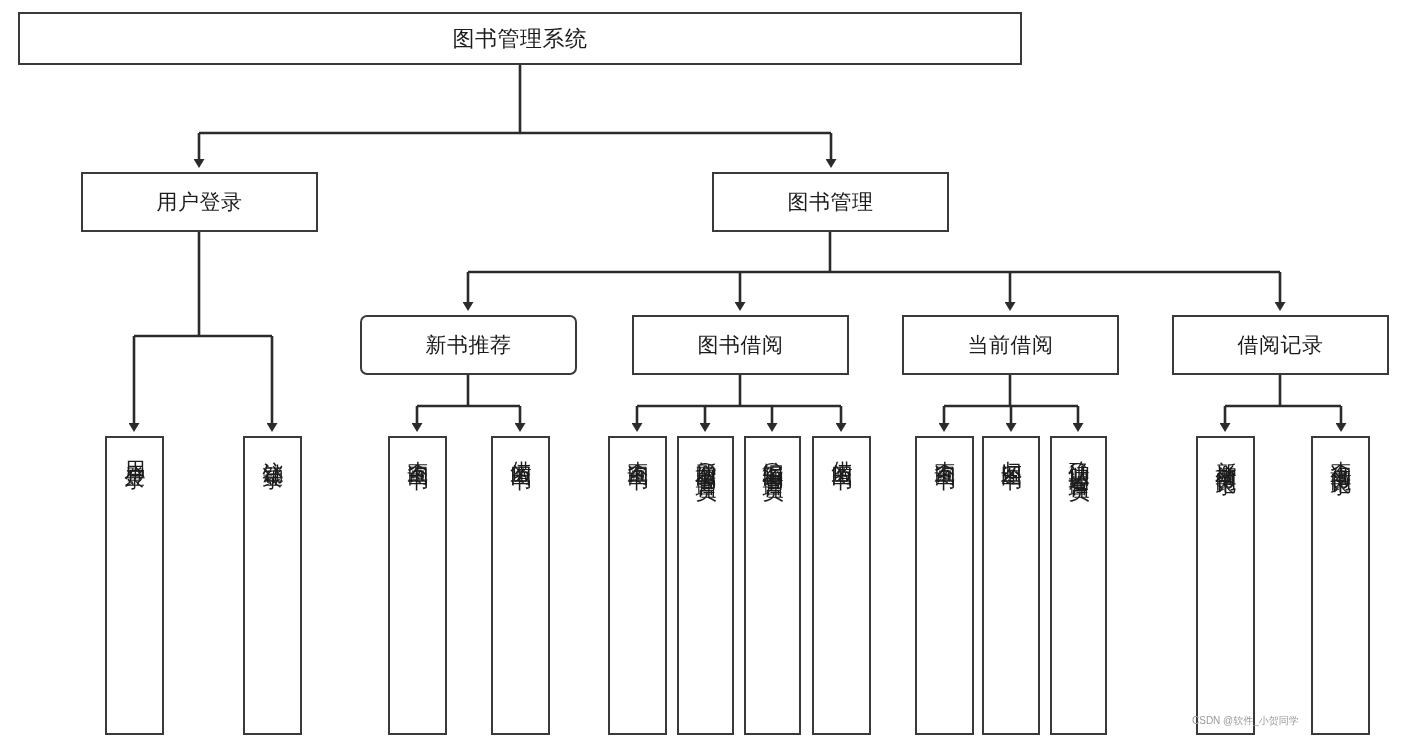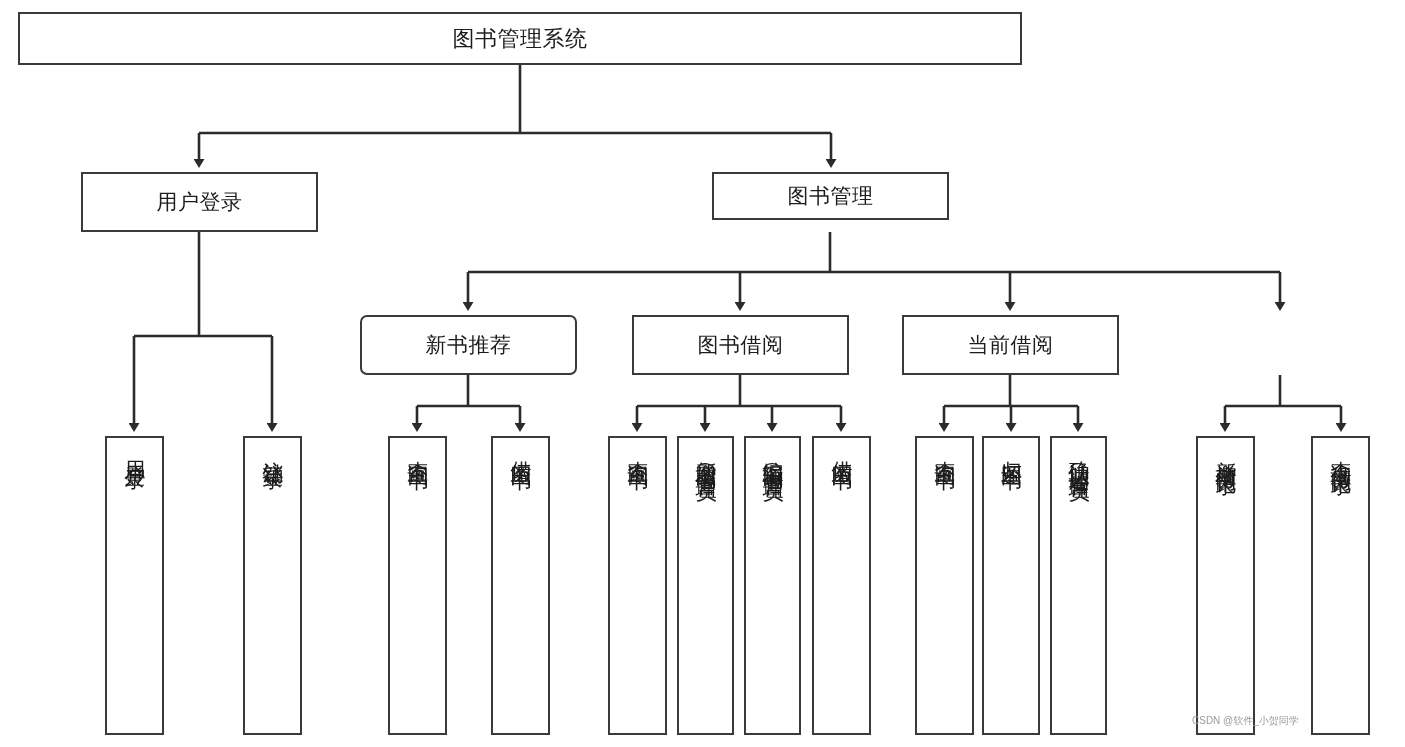--- a/index.html
+++ b/index.html
@@ -119,32 +119,35 @@
     </g>
   </svg>
 
   <div class="node root" style="left:18px; top:12px; width:1004px; height:53px;">
     <span class="lbl">图书管理系统</span>
   </div>
 
   <div class="node" style="left:81px; top:172px; width:237px; height:60px;">
     <span class="lbl">用户登录</span>
   </div>
-  <div class="node" style="left:712px; top:172px; width:237px; height:48px;">
+  <div class="node" style="left:712px; top:172px; width:237px; height:60px;">
     <span class="lbl">图书管理</span>
   </div>
 
   <div class="node" style="left:360px; top:315px; width:217px; height:60px;border-radius:7px;">
     <span class="lbl">新书推荐</span>
   </div>
   <div class="node" style="left:632px; top:315px; width:217px; height:60px;">
     <span class="lbl">图书借阅</span>
   </div>
   <div class="node" style="left:902px; top:315px; width:217px; height:60px;text-align:right;">
     <span class="lbl">当前借阅</span>
+  </div>
+  <div class="node" style="left:1172px; top:315px; width:217px; height:60px;">
+    <span class="lbl">借阅记录</span>
   </div>
 
   <div class="node leaf" style="left:105px; top:436px; width:59px; height:299px;">
     <span class="lbl">用户登录</span>
   </div>
   <div class="node leaf" style="left:243px; top:436px; width:59px; height:299px;">
     <span class="lbl">注销登录</span>
   </div>
 
   <div class="node leaf" style="left:388px; top:436px; width:59px; height:299px;">

